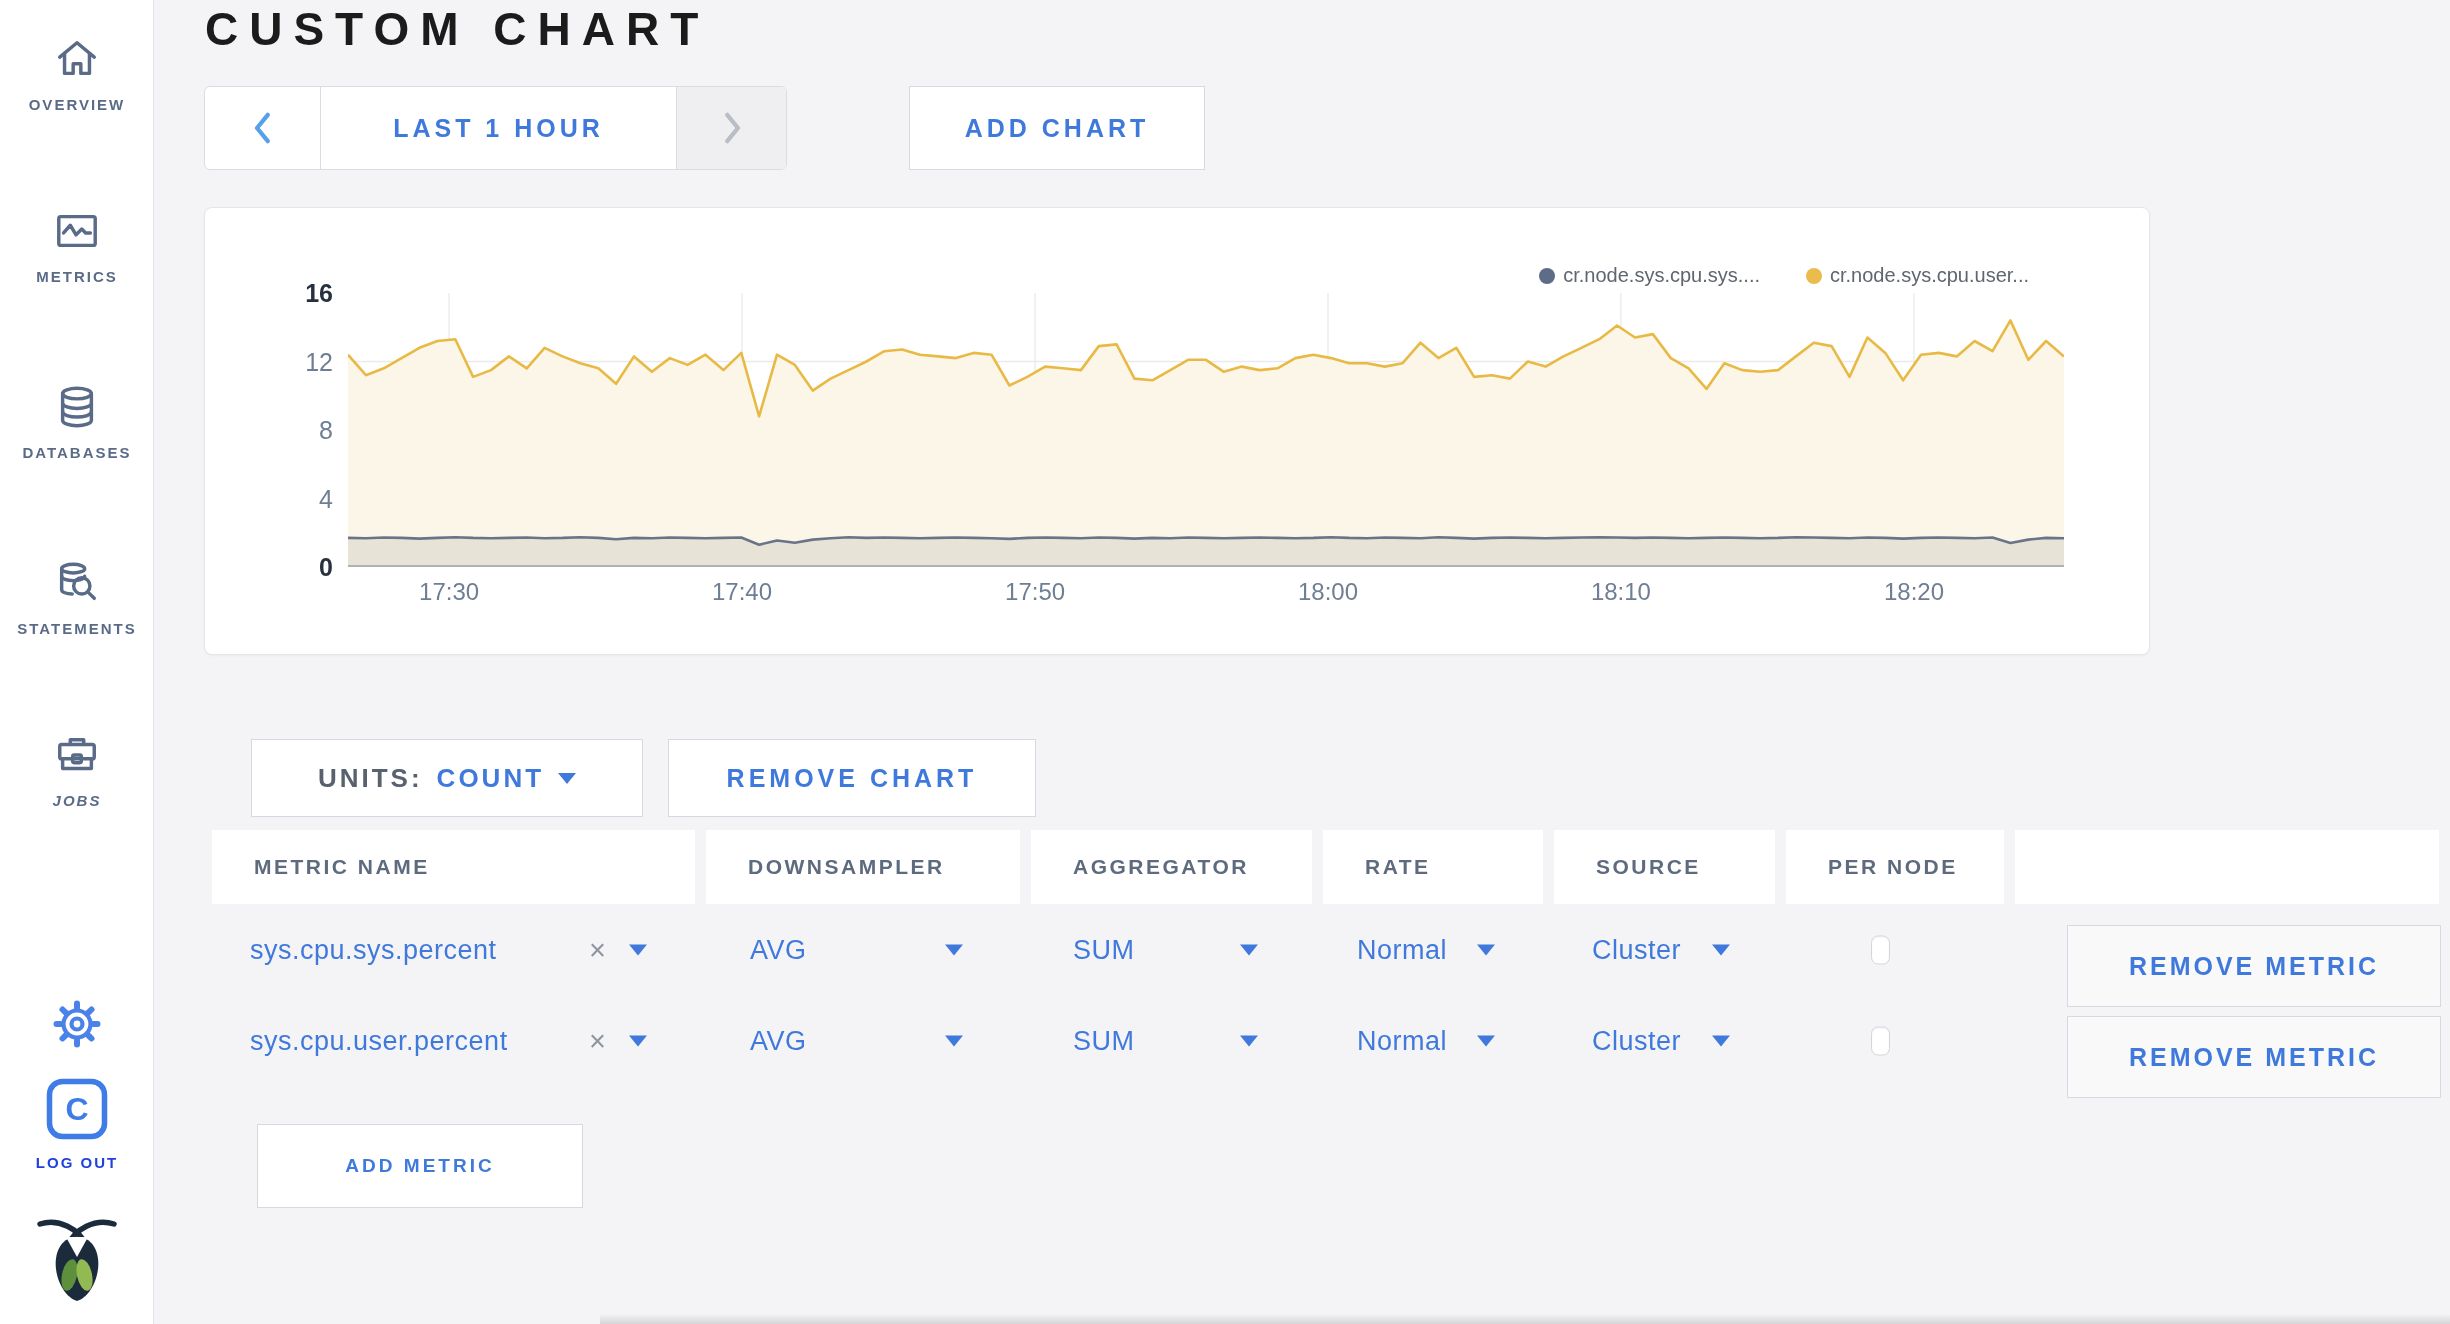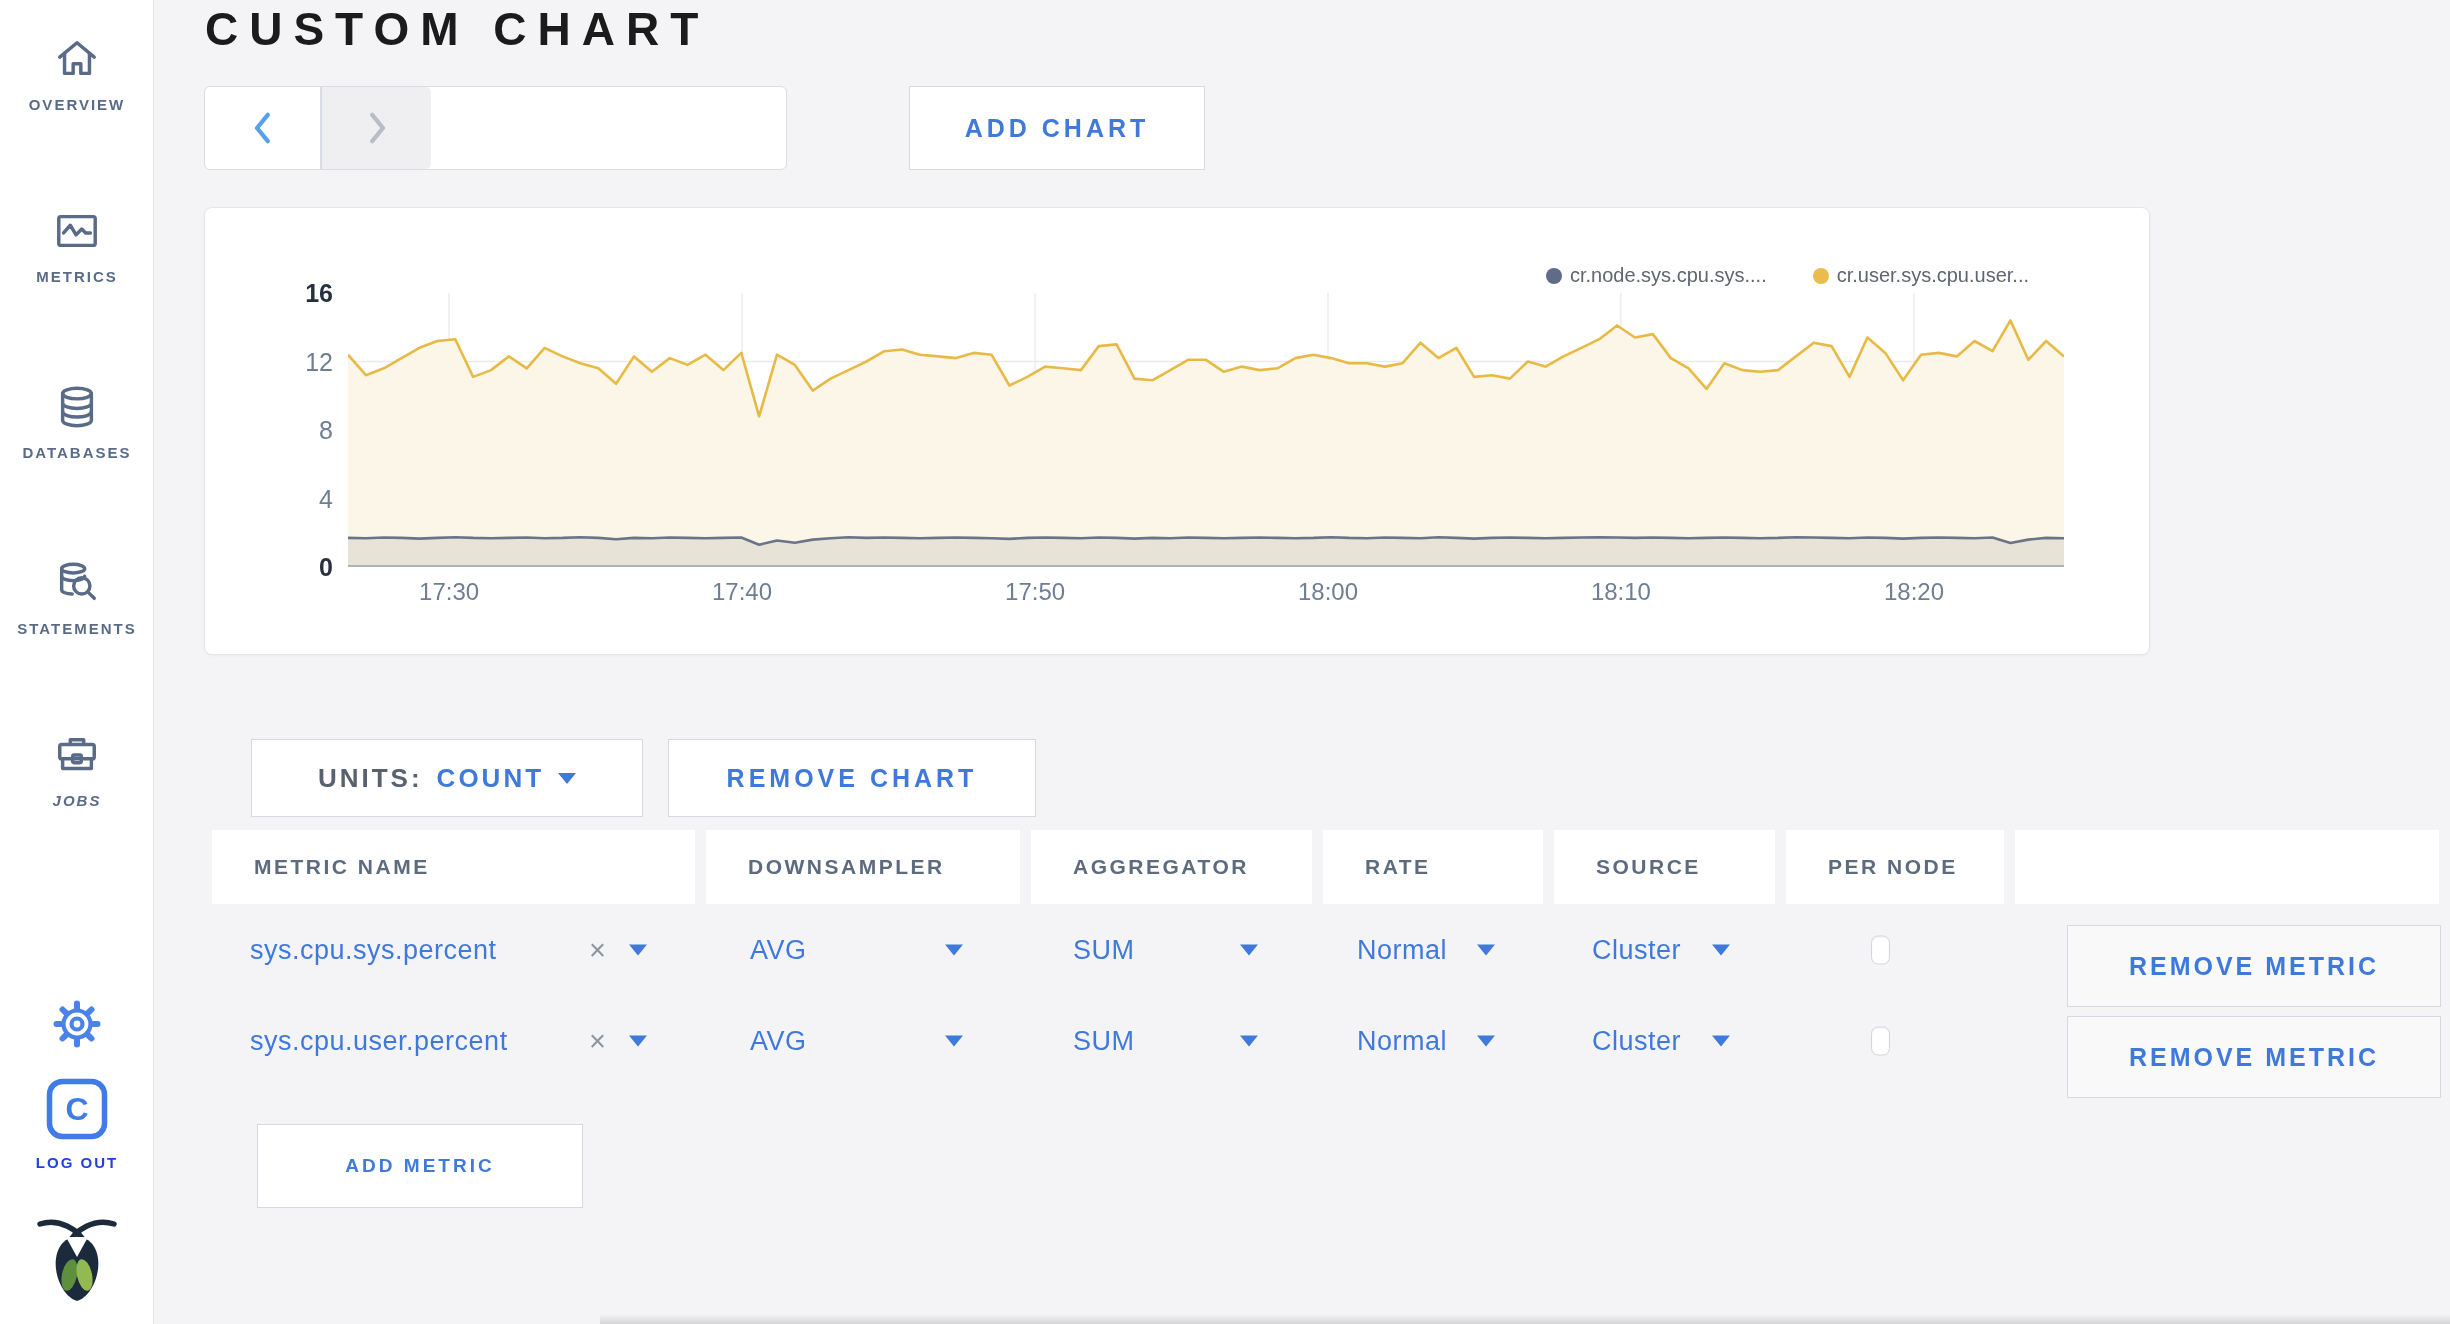--- a/index.html
+++ b/index.html
@@ -218,38 +218,39 @@
 </aside>
 
 <h1 class="page-title">CUSTOM CHART</h1>
 
 <div class="time-selector">
   <div class="ts-seg ts-prev">
     <svg width="26" height="36" viewBox="0 0 20 30">
       <polyline points="14,4 5,15 14,26" fill="none" stroke="#57A0EA" stroke-width="3.6" stroke-linecap="round" stroke-linejoin="round"></polyline>
     </svg>
   </div>
+  <div class="ts-seg ts-label">LAST 1 HOUR</div>
   <div class="ts-seg ts-next">
     <svg width="26" height="36" viewBox="0 0 20 30">
       <polyline points="6,4 15,15 6,26" fill="none" stroke="#B9BEC6" stroke-width="3.6" stroke-linecap="round" stroke-linejoin="round"></polyline>
     </svg>
   </div>
 </div>
 
 <button class="btn add-chart-btn">ADD CHART</button>
 
 <section class="chart-panel">
   <div class="legend">
     <div class="legend-entry">
       <span class="dot" style="background-color: rgb(95, 108, 135);"></span>
       <span class="lbl">cr.node.sys.cpu.sys....</span>
     </div>
     <div class="legend-entry">
       <span class="dot" style="background-color: rgb(233, 188, 77);"></span>
-      <span class="lbl">cr.user.sys.cpu.user...</span>
+      <span class="lbl">cr.node.sys.cpu.user...</span>
     </div>
   </div>
 
   <div id="y-ticks">
       <span class="y-tick edge" style="top: 344px;">0</span>
       <span class="y-tick" style="top: 275.5px;">4</span>
       <span class="y-tick" style="top: 207px;">8</span>
       <span class="y-tick" style="top: 138.5px;">12</span>
       <span class="y-tick edge" style="top: 70px;">16</span>
     </div>

